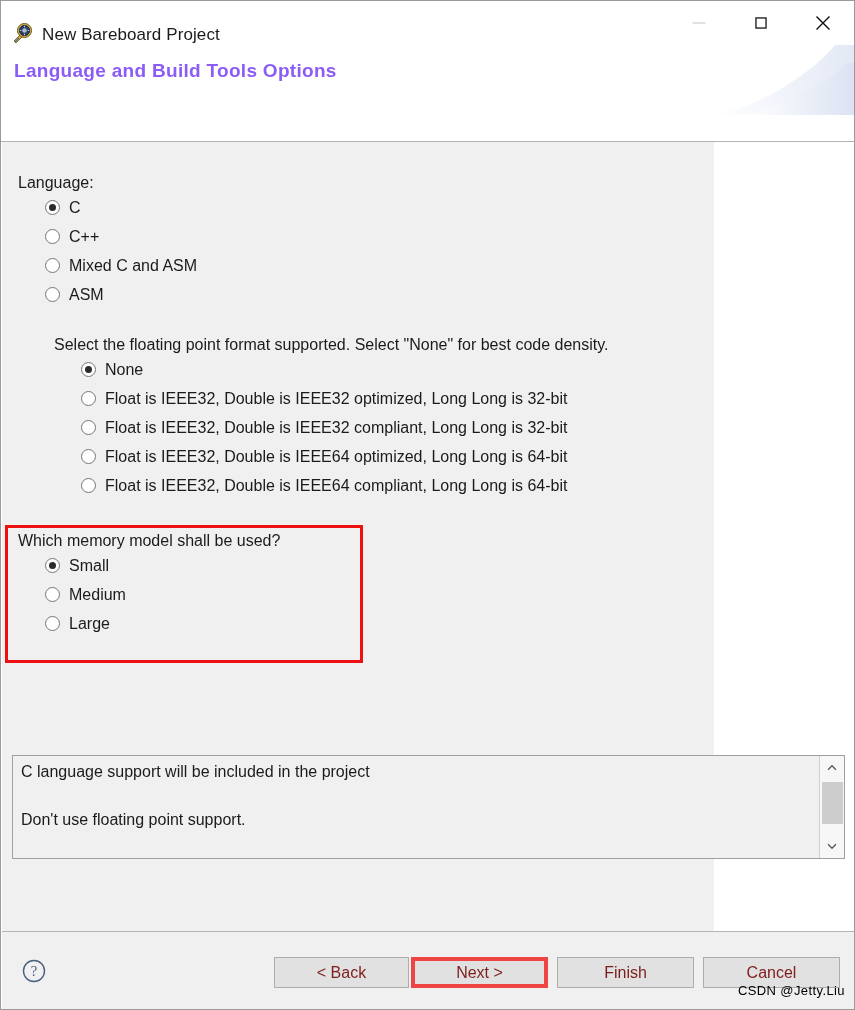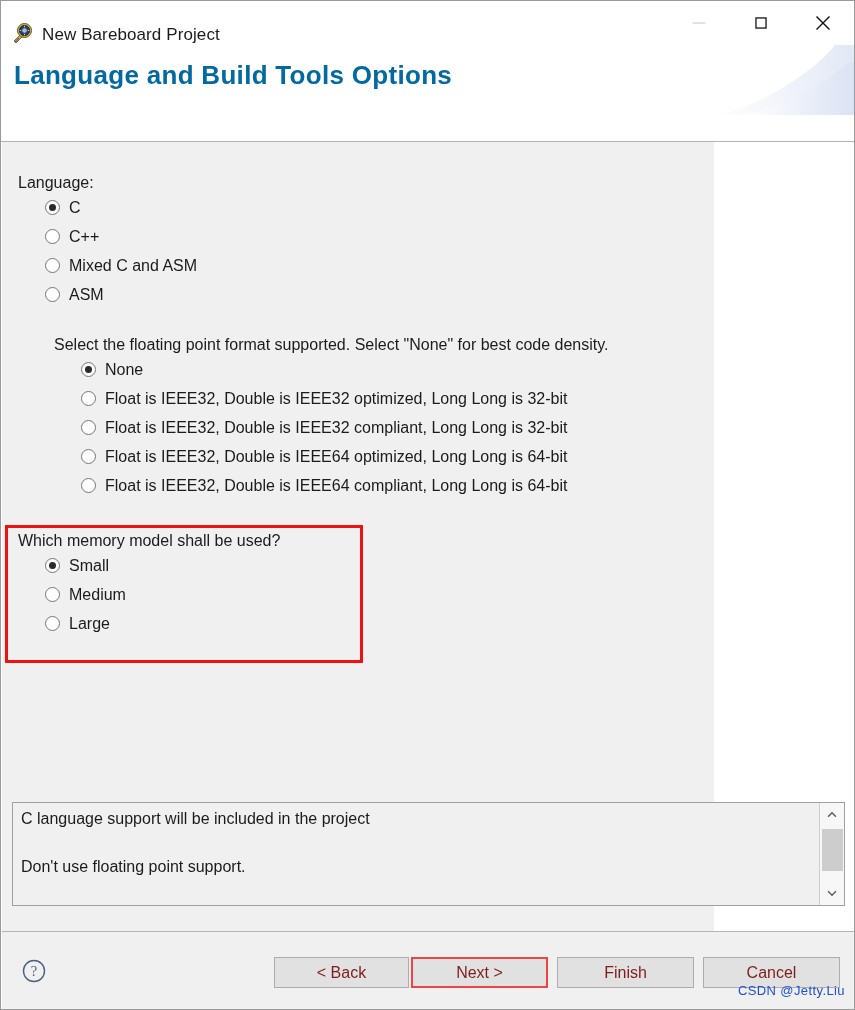--- a/index.html
+++ b/index.html
@@ -74,23 +74,23 @@
     position: absolute;
     right: 0; top: 0;
     width: 260px;
     height: 97px;
     pointer-events: none;
   }
   .header-title {
     position: absolute;
     left: 12px;
     top: 15px;
-    font-size: 26px;
+    font-size: 19px;
     font-weight: bold;
-    color: #0369a1;
+    color: #8b5cf6;
     letter-spacing: 0.3px;
     text-align: center;
   }
   .header-rule {
     position: absolute;
     left: 0; top: 140px;
     width: 855px;
     height: 1px;
     background: #b4b4b4;
   }
@@ -160,21 +160,20 @@
   
   .descbox {
     position: absolute;
     left: 11px;
     top: 754px;
     width: 833px;
     height: 104px;
     background: #f0f0f0;
     border: 1px solid #a0a0a0;
     box-sizing: border-box;
-    margin-top: 47px;
   }
   .desc-text {
     position: absolute;
     left: 8px;
     top: 5px;
     right: 34px;
     font-size: 16px;
     color: #1b1b1b;
     line-height: 22px;
   }
@@ -241,34 +240,34 @@
     box-sizing: border-box;
     font-size: 16px;
     color: #7f1d1d;
     display: flex;
     align-items: center;
     justify-content: center;
     font-family: "Liberation Sans", sans-serif;
     white-space: nowrap;
   }
   .btn.focused {
-    border: 2px solid #ef4444;
+    border: 4px solid #ef4444;
     background: #e1e1e1;
   }
   .btn-back   { left: 272px; width: 135px; }
   .btn-next   { left: 409px; width: 137px; }
   .btn-finish { left: 555px; width: 137px; }
   .btn-cancel { left: 701px; width: 137px; }
 
   .watermark {
     position: absolute;
     right: 10px;
     top: 51px;
     font-size: 13px;
-    color: #1d4ed8;
+    color: #000000;
     letter-spacing: 0.4px;
     white-space: nowrap;
   }
 </style>
 </head>
 <body>
 
 <div id="window">
 
   <div class="titlebar">

